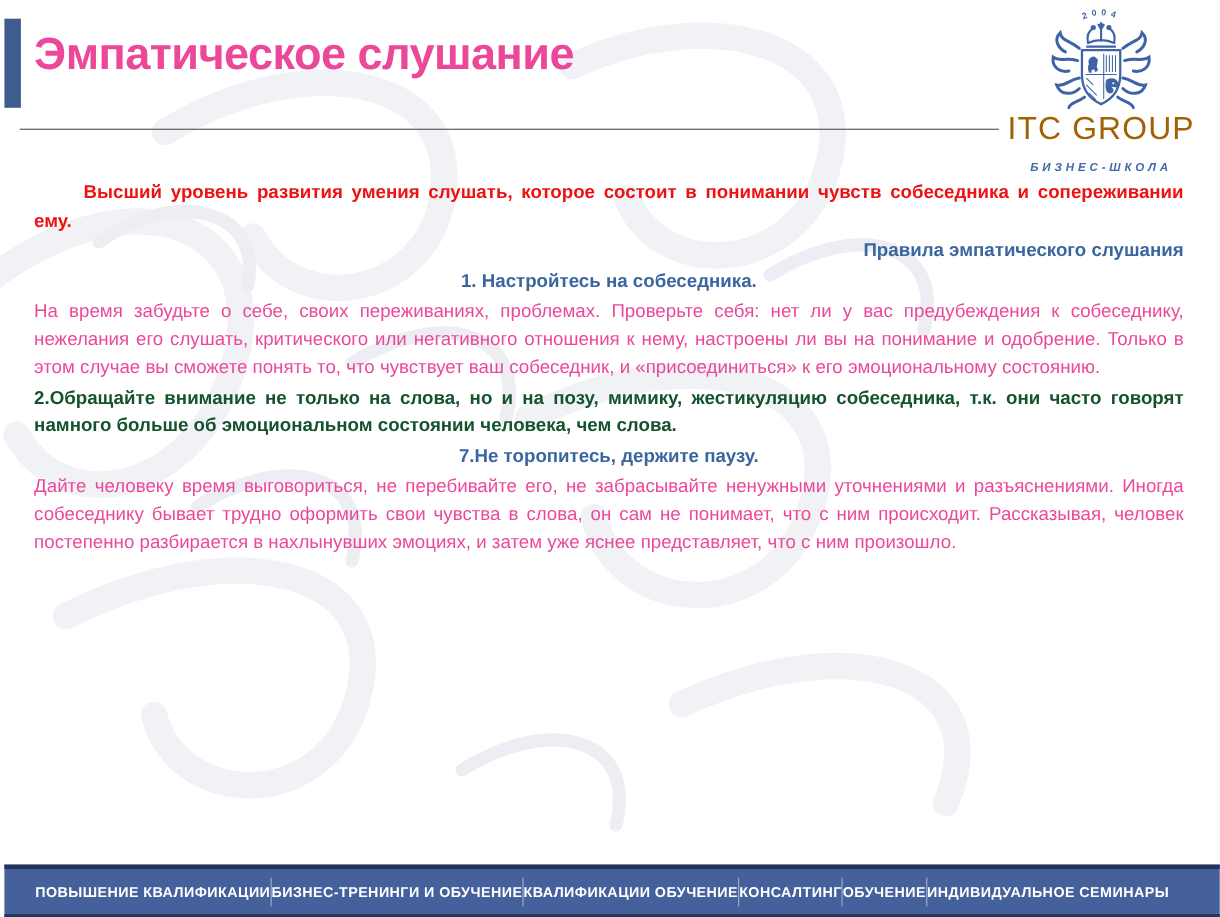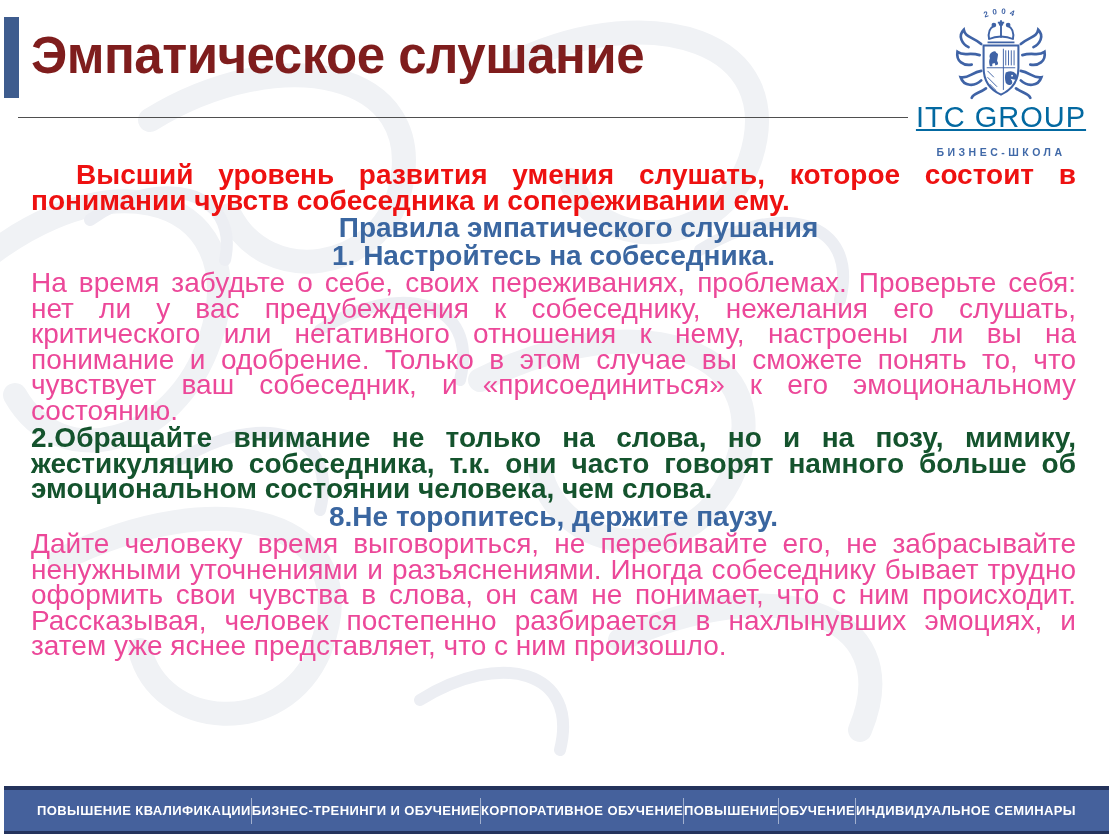--- a/index.html
+++ b/index.html
@@ -10,58 +10,58 @@
   }
   
   .watermark{position:absolute;inset:0;pointer-events:none;}
   
   .title-bar{
     position:absolute;left:4px;top:17px;width:15px;height:81px;
     background:#3e5c8e;
   }
   .page-title{
     position:absolute;left:31px;top:26px;
-    font-size:51px;font-weight:700;color:#7f1d1d;letter-spacing:-0.5px;
+    font-size:41px;font-weight:700;color:#ec4899;letter-spacing:-0.5px;
     white-space:nowrap;
   }
   .header-rule{
     position:absolute;left:18px;top:117px;width:890px;height:1px;
     background:#4f4f4f;
   }
   
   .logo{
     position:absolute;right:18px;top:6px;width:180px;height:152px;
     display:flex;flex-direction:column;align-items:center;
   }
   .logo-crest{width:132px;height:106px;}
   .logo-name{
-    font-size:29px;color:#0369a1;letter-spacing:1px;line-height:1;
-    margin-top:2px;white-space:nowrap;text-decoration:underline;
+    font-size:29px;color:#a16207;letter-spacing:1px;line-height:1;
+    margin-top:2px;white-space:nowrap;
   }
   .logo-tagline{
     font-size:10.5px;font-weight:700;color:#4069a8;letter-spacing:3.5px;
-    margin-top:14px;white-space:nowrap;
+    margin-top:14px;white-space:nowrap;font-style:italic;
   }
   
   .content{
     position:absolute;left:31px;right:33px;top:162px;
-    font-size:28px;line-height:25.5px;text-align:justify;
+    font-size:17px;line-height:25.5px;text-align:justify;
   }
   .content p{margin:0 0 2px 0;}
   .intro{color:#ee1111;font-weight:700;text-indent:45px;}
-  .subheading{color:#3a66a0;font-weight:700;text-indent:50px;text-align:center;}
+  .subheading{color:#3a66a0;font-weight:700;text-indent:50px;text-align:right;}
   .rule-heading{color:#3a66a0;font-weight:700;text-align:center;}
   .rule-bold{color:#14532d;font-weight:700;}
   .body-text{color:#ec4899;}
   
   .footer{
     position:absolute;left:4px;right:0;bottom:0;height:41px;
     background:#45619c;
     border-top:4px solid #24335c;border-bottom:3px solid #24335c;
-    display:flex;align-items:center;justify-content:center;
+    display:flex;align-items:center;justify-content:flex-start;
     padding:0 28px;box-sizing:content-box;
   }
   .footer-item{
     color:#ffffff;font-size:13px;font-weight:700;letter-spacing:0.4px;
     white-space:nowrap;cursor:pointer;
   }
   .fsep{width:1px;height:26px;background:rgba(255,255,255,0.5);flex:0 0 1px;}
 </style>
 </head>
 <body>
@@ -139,31 +139,31 @@
     <div class="logo-name">ITC GROUP</div>
     <div class="logo-tagline">БИЗНЕС-ШКОЛА</div>
   </div>
 
   <div class="content">
     <p class="intro">Высший уровень развития умения слушать, которое состоит в понимании чувств собеседника и сопереживании ему.</p>
     <p class="subheading">Правила эмпатического слушания</p>
     <p class="rule-heading">1. Настройтесь на собеседника.</p>
     <p class="body-text">На время забудьте о себе, своих переживаниях, проблемах. Проверьте себя: нет ли у вас предубеждения к собеседнику, нежелания его слушать, критического или негативного отношения к нему, настроены ли вы на понимание и одобрение. Только в этом случае вы сможете понять то, что чувствует ваш собеседник, и «присоединиться» к его эмоциональному состоянию.</p>
     <p class="rule-bold">2.Обращайте внимание не только на слова, но и на позу, мимику, жестикуляцию собеседника, т.к. они часто говорят намного больше об эмоциональном состоянии человека, чем слова.</p>
-    <p class="rule-heading">8.Не торопитесь, держите паузу.</p>
+    <p class="rule-heading">7.Не торопитесь, держите паузу.</p>
     <p class="body-text">Дайте человеку время выговориться, не перебивайте его, не забрасывайте ненужными уточнениями и разъяснениями. Иногда собеседнику бывает трудно оформить свои чувства в слова, он сам не понимает, что с ним происходит. Рассказывая, человек постепенно разбирается в нахлынувших эмоциях, и затем уже яснее представляет, что с ним произошло.</p>
   </div>
 
   <div class="footer">
     <span class="footer-item">ПОВЫШЕНИЕ КВАЛИФИКАЦИИ</span>
     <span class="fsep"></span>
     <span class="footer-item">БИЗНЕС-ТРЕНИНГИ И ОБУЧЕНИЕ</span>
     <span class="fsep"></span>
-    <span class="footer-item">КОРПОРАТИВНОЕ ОБУЧЕНИЕ</span>
+    <span class="footer-item">КВАЛИФИКАЦИИ ОБУЧЕНИЕ</span>
     <span class="fsep"></span>
-    <span class="footer-item">ПОВЫШЕНИЕ</span>
+    <span class="footer-item">КОНСАЛТИНГ</span>
     <span class="fsep"></span>
     <span class="footer-item">ОБУЧЕНИЕ</span>
     <span class="fsep"></span>
     <span class="footer-item">ИНДИВИДУАЛЬНОЕ СЕМИНАРЫ</span>
   </div>
 
 </div>
 
 </body></html>

